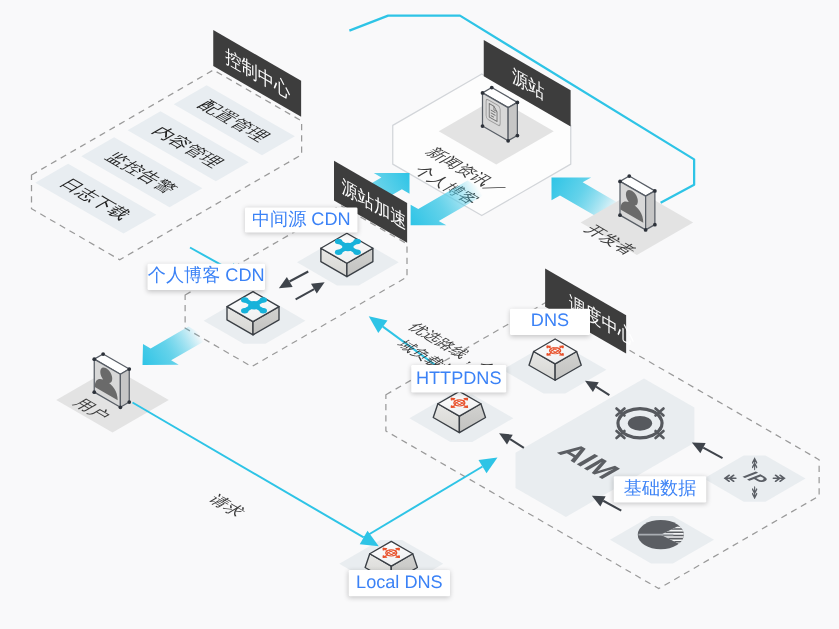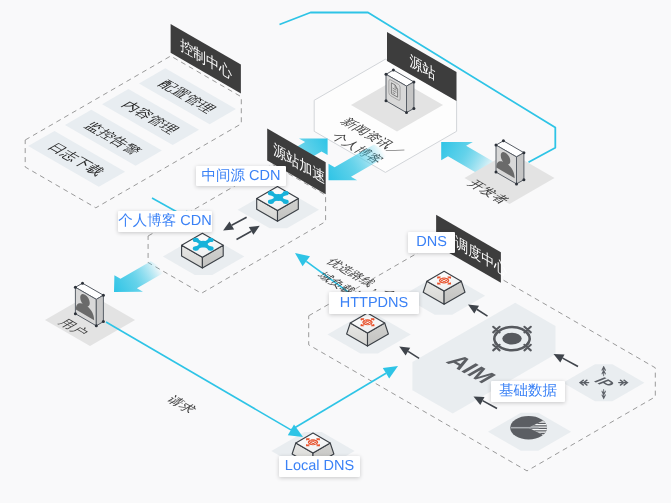--- a/index.html
+++ b/index.html
@@ -383,24 +383,24 @@
       <g transform="matrix(0.866,0.5,-0.866,0.5,317.0,276.0)">
         <text x="0" y="0" font-size="12.5" fill="#3b3b3b" font-weight="normal">域负载均衡</text>
       </g>
   </svg>
   <div class="lbl" style="left:196px;top:166px;width:90px;height:20px;">
       <span>中间源 CDN</span>
     </div>
   <div class="lbl" style="left:118px;top:211px;width:94px;height:21px;">
       <span>个人博客 CDN</span>
     </div>
-  <div class="lbl" style="left:408px;top:232px;width:47px;height:21px;">
+  <div class="lbl" style="left:408px;top:247px;width:64px;height:21px;">
       <span>DNS</span>
     </div>
-  <div class="lbl" style="left:329px;top:292px;width:90px;height:22px;justify-content:center;">
+  <div class="lbl" style="left:329px;top:292px;width:76px;height:22px;justify-content:center;">
       <span>HTTPDNS</span>
     </div>
   <div class="lbl" style="left:279px;top:456px;width:81px;height:21px;justify-content:center;">
       <span>Local DNS</span>
     </div>
   <div class="lbl" style="left:491px;top:381px;width:74px;height:21px;">
       <span>基础数据</span>
     </div>
 </div>
 

